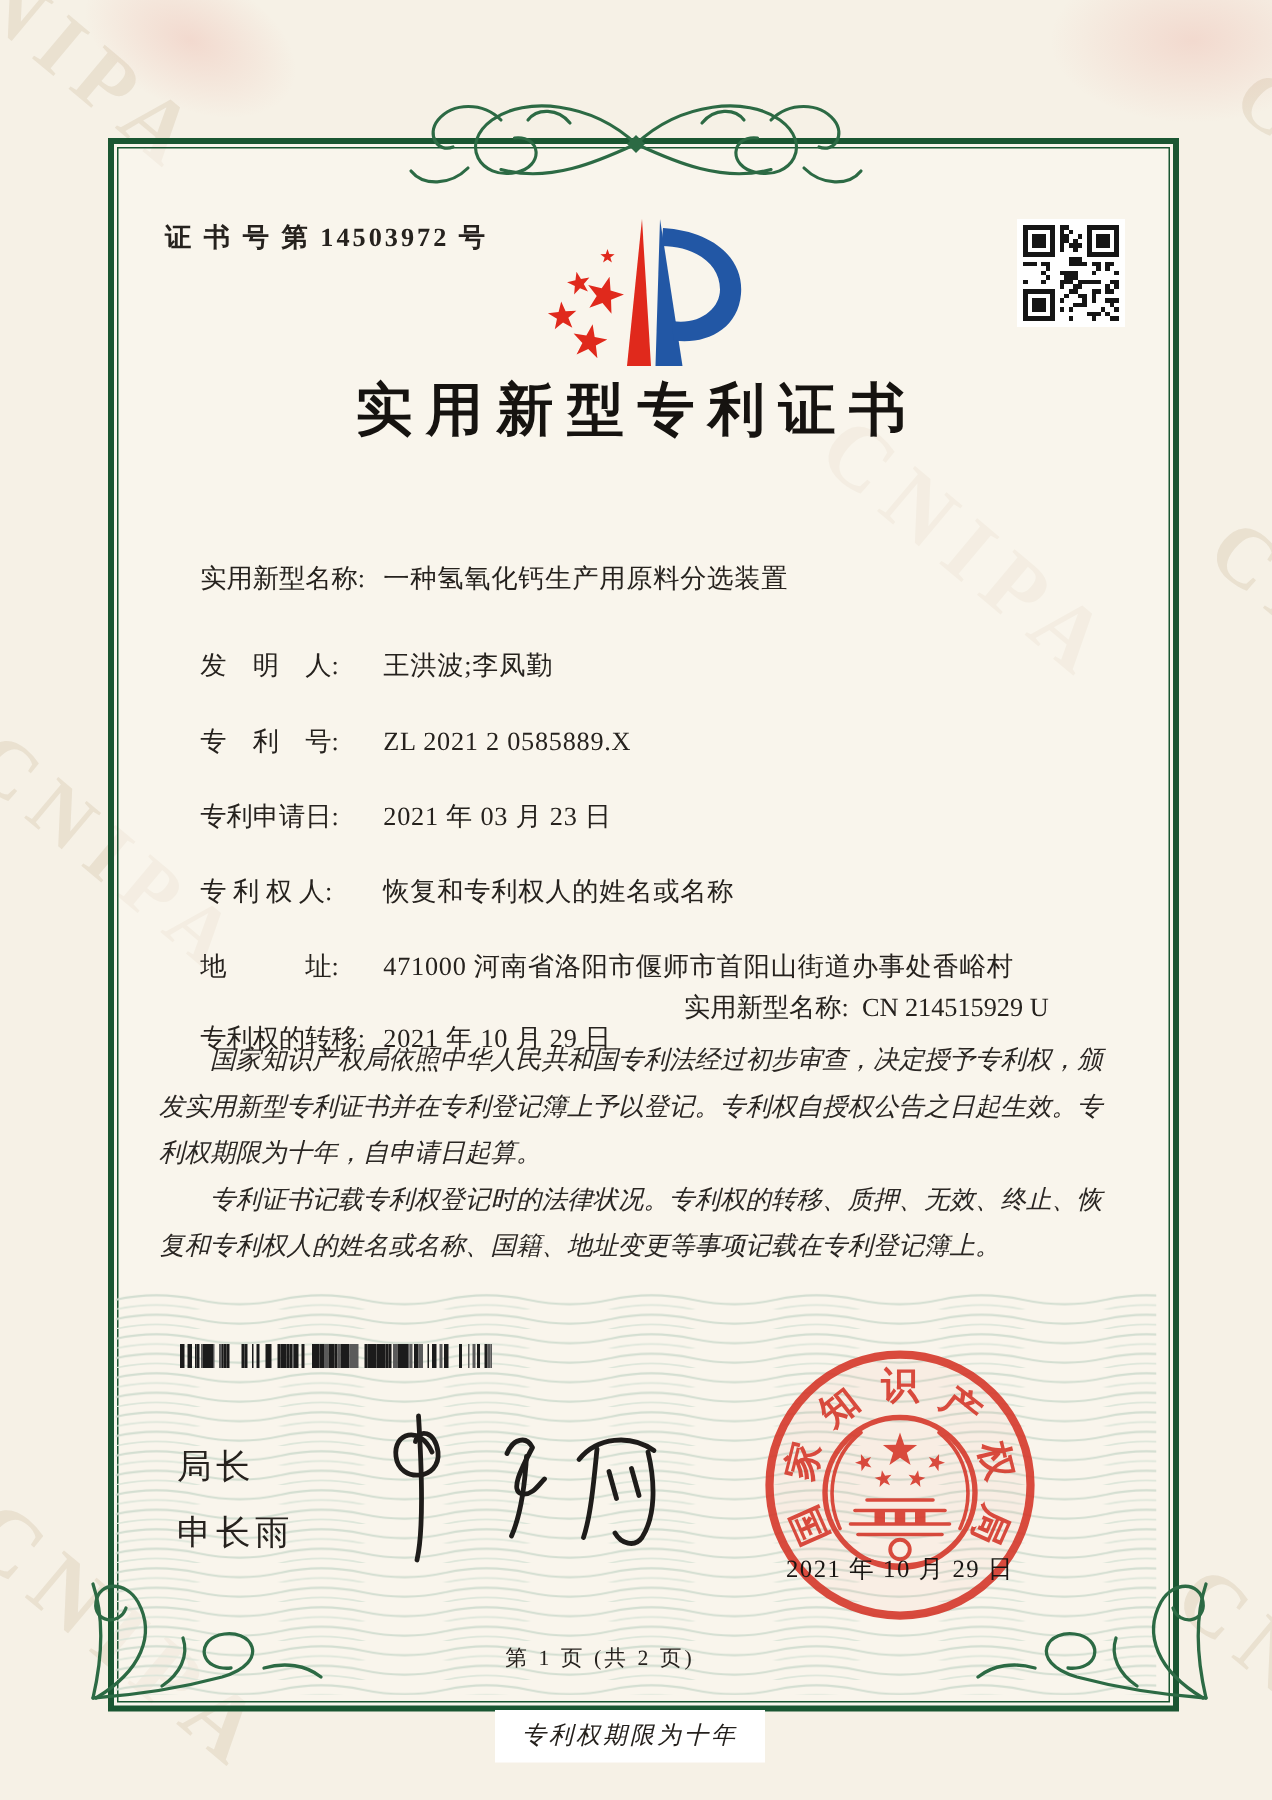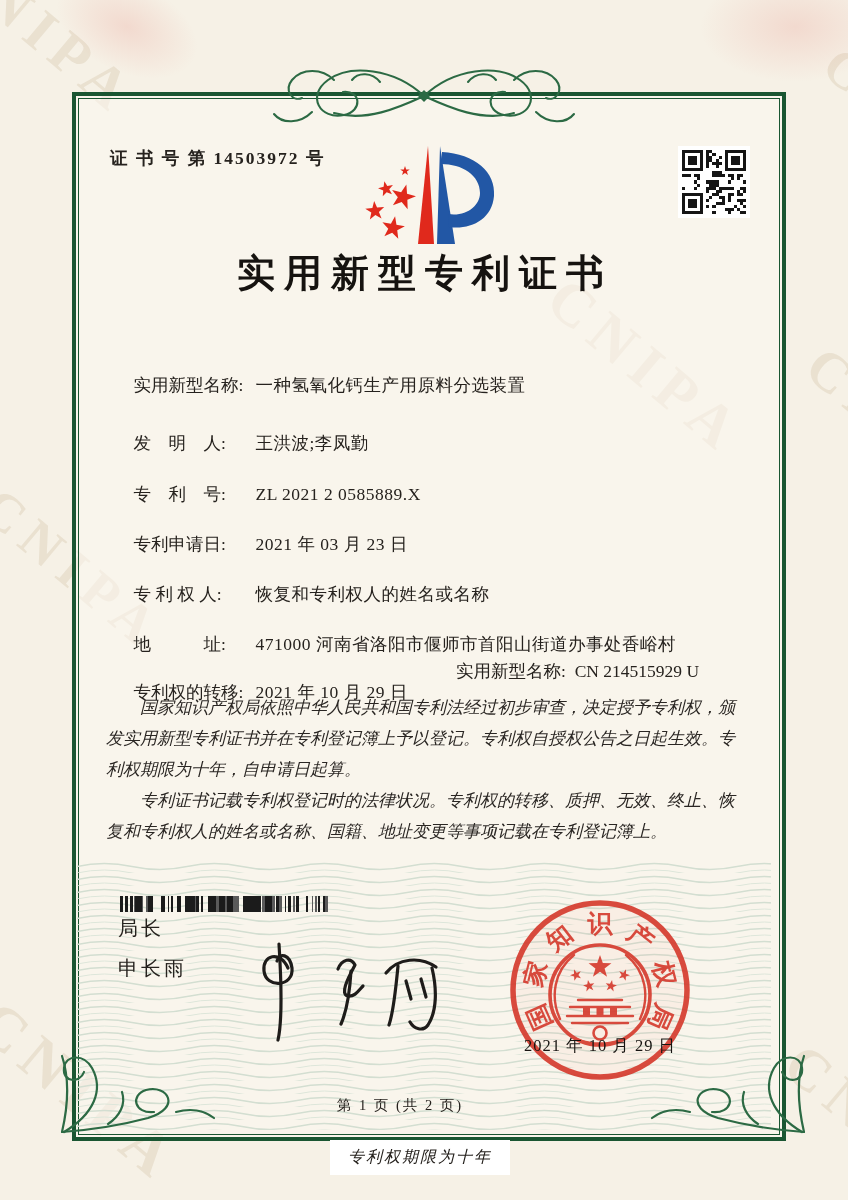--- a/index.html
+++ b/index.html
@@ -51,21 +51,21 @@
   .grant-no{position:absolute;left:340px;top:0;white-space:pre;}
 
   .legal{position:absolute;left:106px;top:694px;width:640px;font-size:17px;
          line-height:1.82;font-style:italic;color:#2a2623;}
   .legal p{margin:0;text-indent:2em;font-family:Liberation Mono, monospace;}
 
   .barcode{position:absolute;left:120px;top:896px;width:216px;height:16px;
            display:flex;align-items:stretch;}
   .barcode .bar{height:100%;}
 
-  .officer{position:absolute;left:118px;top:915px;font-size:20px;letter-spacing:3px;}
+  .officer{position:absolute;left:118px;top:962px;font-size:23px;letter-spacing:3px;}
   .officer .line{margin-bottom:13px;}
   .signature{position:absolute;left:248px;top:936px;width:220px;height:110px;}
 
   .seal{position:absolute;left:505px;top:895px;width:190px;height:190px;}
   .seal-date{position:absolute;left:498px;top:1035px;width:204px;text-align:center;
              font-size:16.5px;color:#181512;letter-spacing:1px;z-index:5;}
 
   .page-num{position:absolute;left:72px;top:1096px;width:656px;text-align:center;
             font-size:14.5px;letter-spacing:2px;}
   .continuation{position:absolute;left:330px;top:1140px;background:#ffffff;

